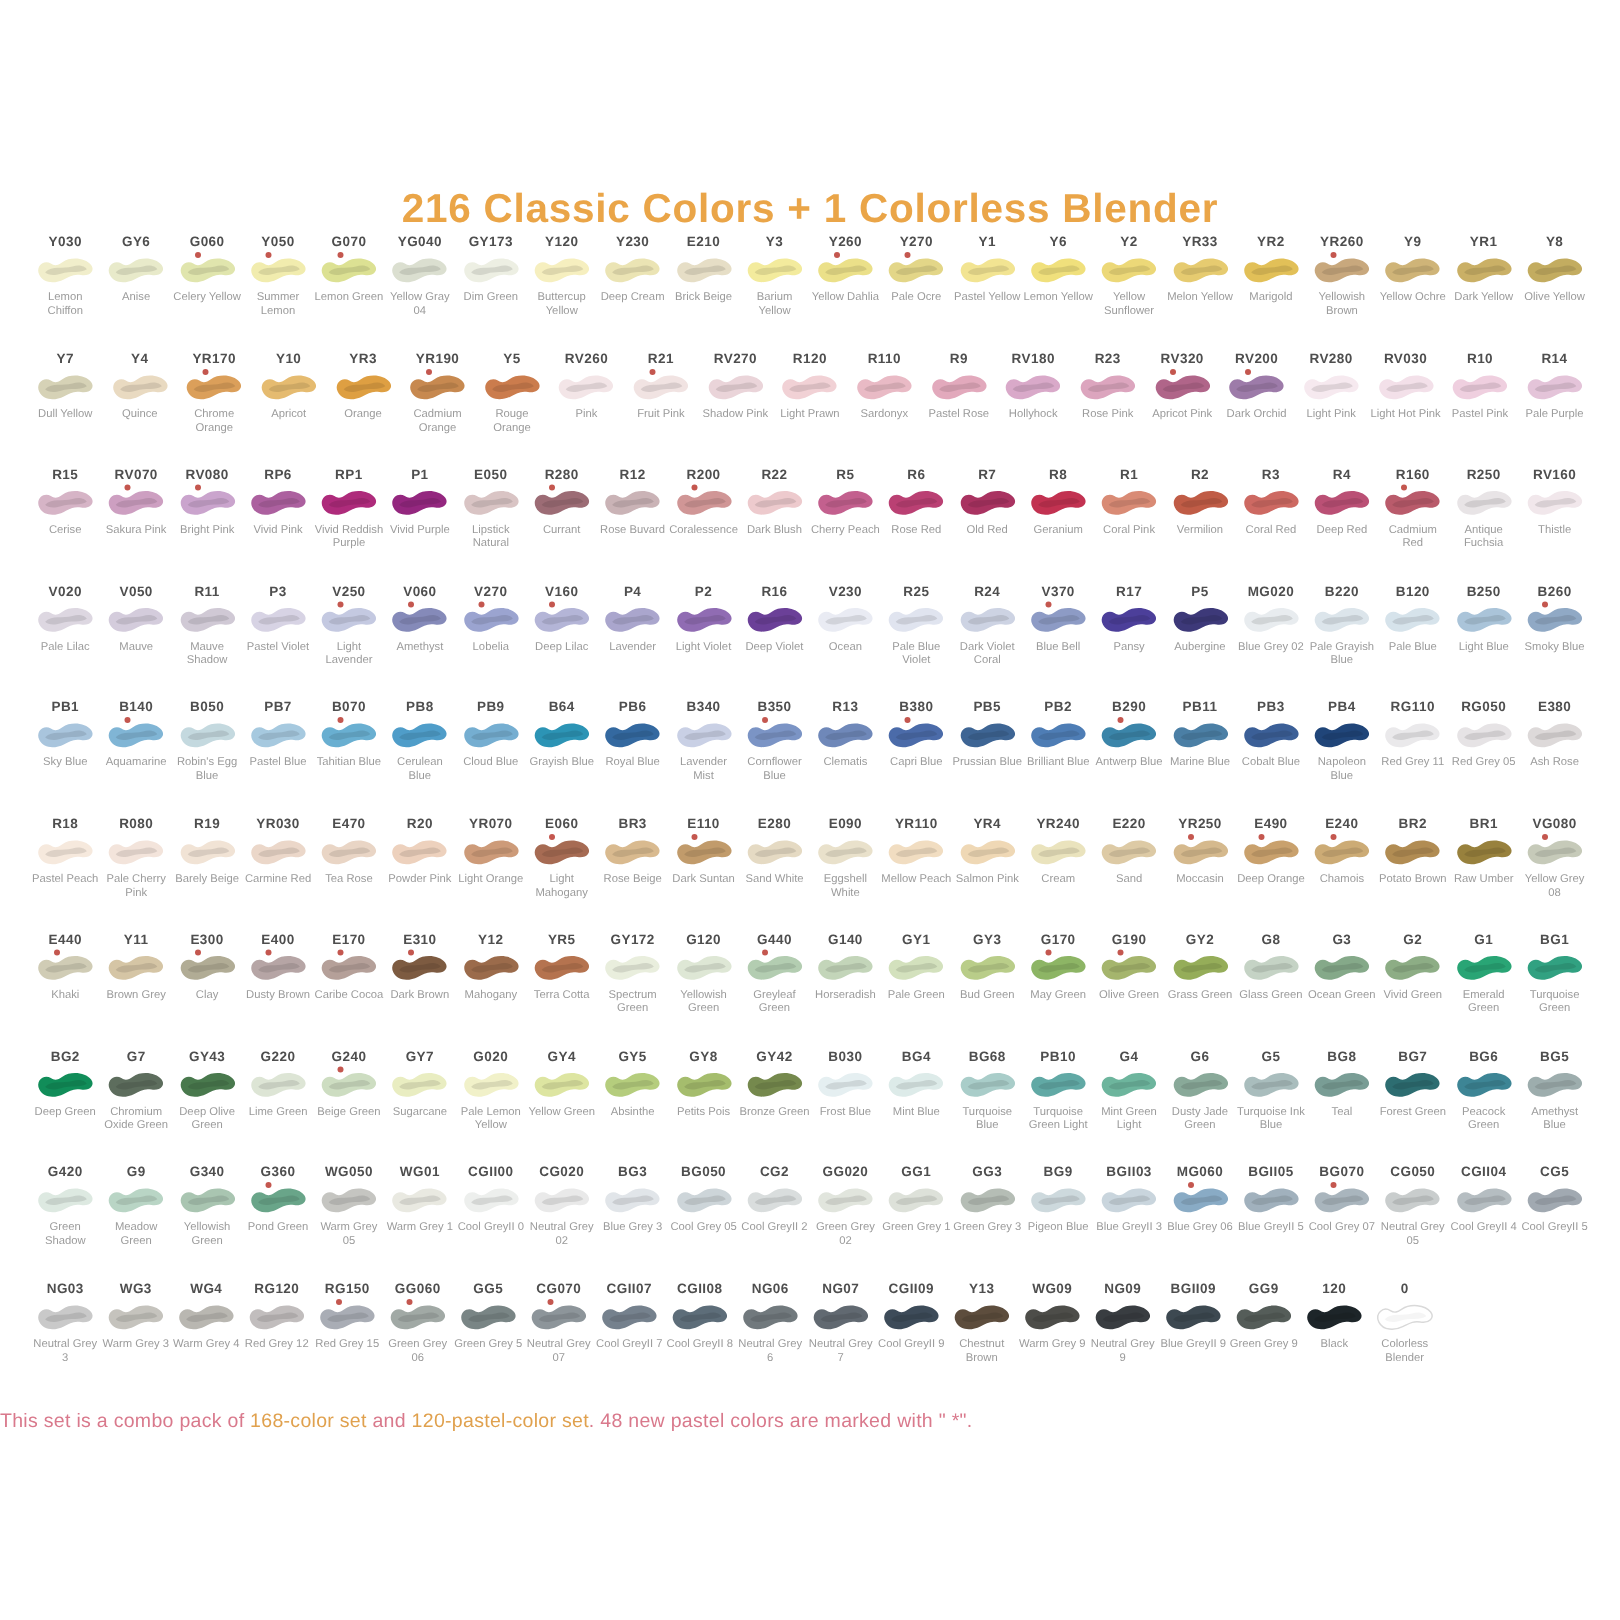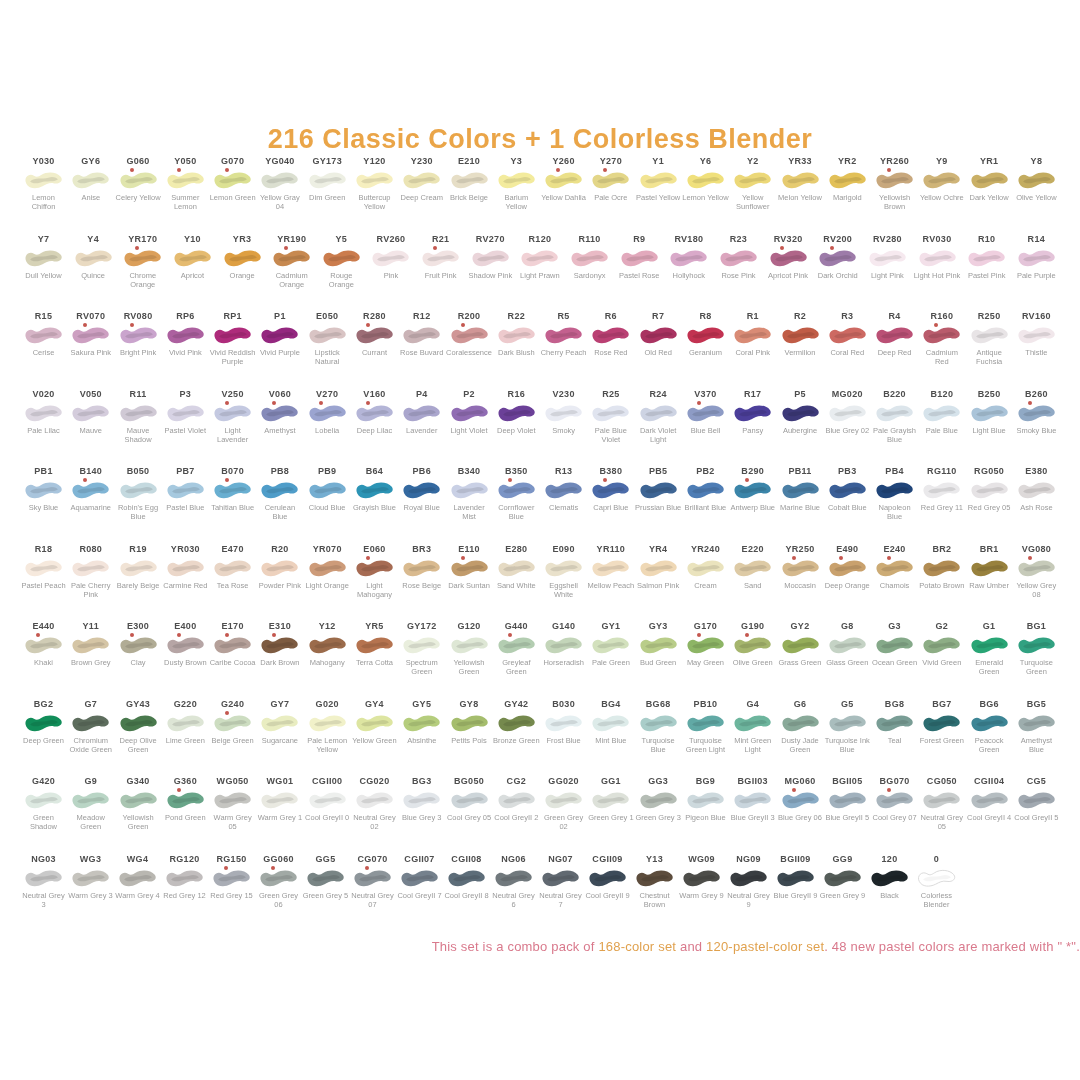--- a/index.html
+++ b/index.html
@@ -26,21 +26,21 @@
   .dot{
     position:absolute;top:12px;left:50%;margin-left:-8px;
     width:4px;height:4px;border-radius:50%;display:none;
   }
   .stroke{display:block;margin:2px auto 0 auto;}
   .name{
     margin-top:1px;font-size:7.5px;color:#9b9b9b;line-height:1.2;
     word-wrap:break-word;
   }
   .footer{
-    margin-top:8px;text-align:right;font-size:13px;letter-spacing:.2px;
+    margin-top:8px;text-align:left;font-size:13px;letter-spacing:.2px;
   }
 </style>
 </head>
 <body>
 
 <div class="page">
   <div class="title" style="color: rgb(234, 165, 72);">216 Classic Colors + 1 Colorless Blender</div>
   <div class="chart">
       <div class="swatch-row">
         <div class="cell">
@@ -733,39 +733,39 @@
     </svg>
     <div class="name">Deep Violet</div>
   </div>
         <div class="cell">
     <div class="code">V230</div>
 
     <svg class="stroke" width="43" height="23" viewBox="0 0 44 24">
       <path class="p-main" d="M4 15 C1 9 7 4 12 7 C15 9 17 8 20 6 C26 2 36 3 40 8 C43 12 39 16 33 15 C28 14 25 16 21 18 C15 21 7 21 4 15 Z" fill="#e9ebf3"></path>
       <path class="p-shade" d="M8 13 C13 8 20 11 27 9 C32 7.5 36 9 37 11 C33 14 26 12 19 14 C14 15.5 10 15 8 13 Z" fill="#000" fill-opacity="0.10"></path>
     </svg>
-    <div class="name">Smoky</div>
+    <div class="name">Ocean</div>
   </div>
         <div class="cell">
     <div class="code">R25</div>
 
     <svg class="stroke" width="43" height="23" viewBox="0 0 44 24">
       <path class="p-main" d="M4 15 C1 9 7 4 12 7 C15 9 17 8 20 6 C26 2 36 3 40 8 C43 12 39 16 33 15 C28 14 25 16 21 18 C15 21 7 21 4 15 Z" fill="#e0e4ef"></path>
       <path class="p-shade" d="M8 13 C13 8 20 11 27 9 C32 7.5 36 9 37 11 C33 14 26 12 19 14 C14 15.5 10 15 8 13 Z" fill="#000" fill-opacity="0.10"></path>
     </svg>
     <div class="name">Pale Blue Violet</div>
   </div>
         <div class="cell">
     <div class="code">R24</div>
 
     <svg class="stroke" width="43" height="23" viewBox="0 0 44 24">
       <path class="p-main" d="M4 15 C1 9 7 4 12 7 C15 9 17 8 20 6 C26 2 36 3 40 8 C43 12 39 16 33 15 C28 14 25 16 21 18 C15 21 7 21 4 15 Z" fill="#cdd3e3"></path>
       <path class="p-shade" d="M8 13 C13 8 20 11 27 9 C32 7.5 36 9 37 11 C33 14 26 12 19 14 C14 15.5 10 15 8 13 Z" fill="#000" fill-opacity="0.10"></path>
     </svg>
-    <div class="name">Dark Violet Light</div>
+    <div class="name">Dark Violet Coral</div>
   </div>
         <div class="cell">
     <div class="code">V370</div>
     <span class="dot" style="display: block; background: rgb(196, 87, 79);"></span>
     <svg class="stroke" width="43" height="23" viewBox="0 0 44 24">
       <path class="p-main" d="M4 15 C1 9 7 4 12 7 C15 9 17 8 20 6 C26 2 36 3 40 8 C43 12 39 16 33 15 C28 14 25 16 21 18 C15 21 7 21 4 15 Z" fill="#8d9bc5"></path>
       <path class="p-shade" d="M8 13 C13 8 20 11 27 9 C32 7.5 36 9 37 11 C33 14 26 12 19 14 C14 15.5 10 15 8 13 Z" fill="#000" fill-opacity="0.10"></path>
     </svg>
     <div class="name">Blue Bell</div>
   </div>

